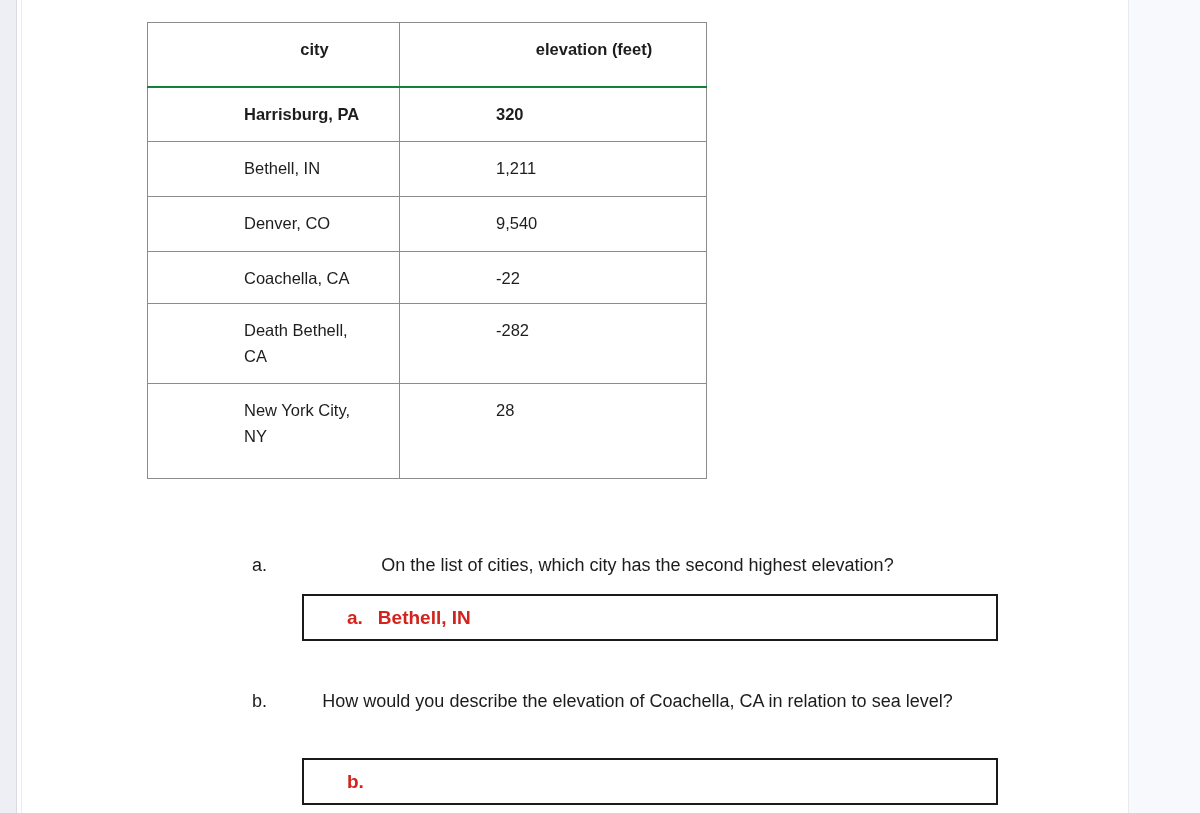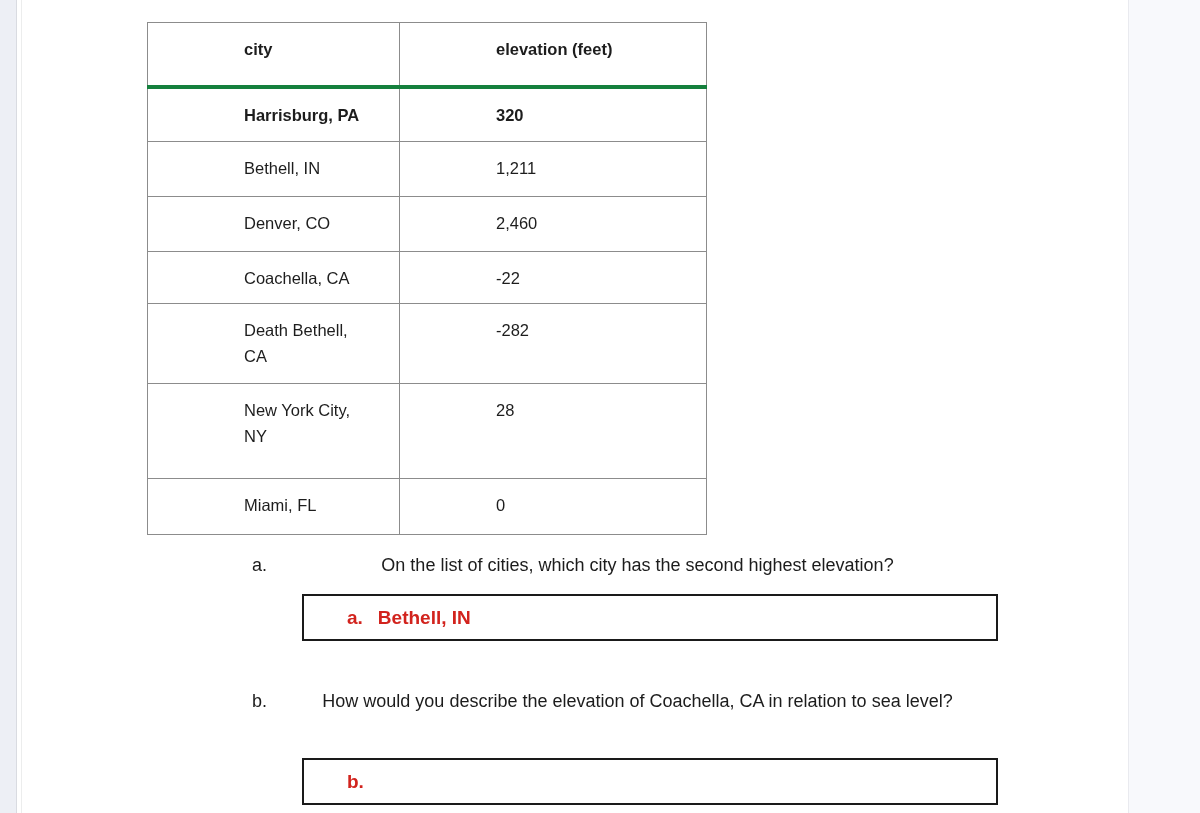--- a/index.html
+++ b/index.html
@@ -41,22 +41,23 @@
     text-align: left;
     padding: 13px 14px 0 96px;
     font-size: 16.5px;
     line-height: 26px;
     white-space: pre-line;
     color: #1d1d1d;
   }
   table.elev { border: 1px solid #6e6e6e; }
   table.elev thead th {
     font-weight: bold;
-    border-bottom: 4px solid #15803d;
+    border-bottom: 2px solid #15803d;
     height: 64px;
+    text-align: center;
   }
   tr.r1 td { height: 55px; font-weight: bold; }
   tr.r2 td { height: 55px; }
   tr.r3 td { height: 55px; }
   tr.r4 td { height: 52px; }
   tr.r5 td { height: 80px; }
   tr.r6 td { height: 95px; }
   tr.r7 td { height: 56px; }
 
   
@@ -111,39 +112,35 @@
     <tr class="r1">
       <td>Harrisburg, PA</td>
       <td>320</td>
     </tr>
     <tr class="r2">
       <td>Bethell, IN</td>
       <td>1,211</td>
     </tr>
     <tr class="r3">
       <td>Denver, CO</td>
-      <td>2,460</td>
+      <td>9,540</td>
     </tr>
     <tr class="r4">
       <td>Coachella, CA</td>
       <td>-22</td>
     </tr>
     <tr class="r5">
       <td>Death Bethell,
 CA</td>
       <td>-282</td>
     </tr>
     <tr class="r6">
       <td>New York City,
 NY</td>
       <td>28</td>
-    </tr>
-    <tr class="r7">
-      <td>Miami, FL</td>
-      <td>0</td>
     </tr>
   </tbody>
 </table>
 
 <div class="question" id="question-a">
   <div class="q-label">a.</div>
   <div class="q-text">On the list of cities, which city has the second highest elevation?</div>
 </div>
 
 <div class="answer-box" id="answer-box-a">

